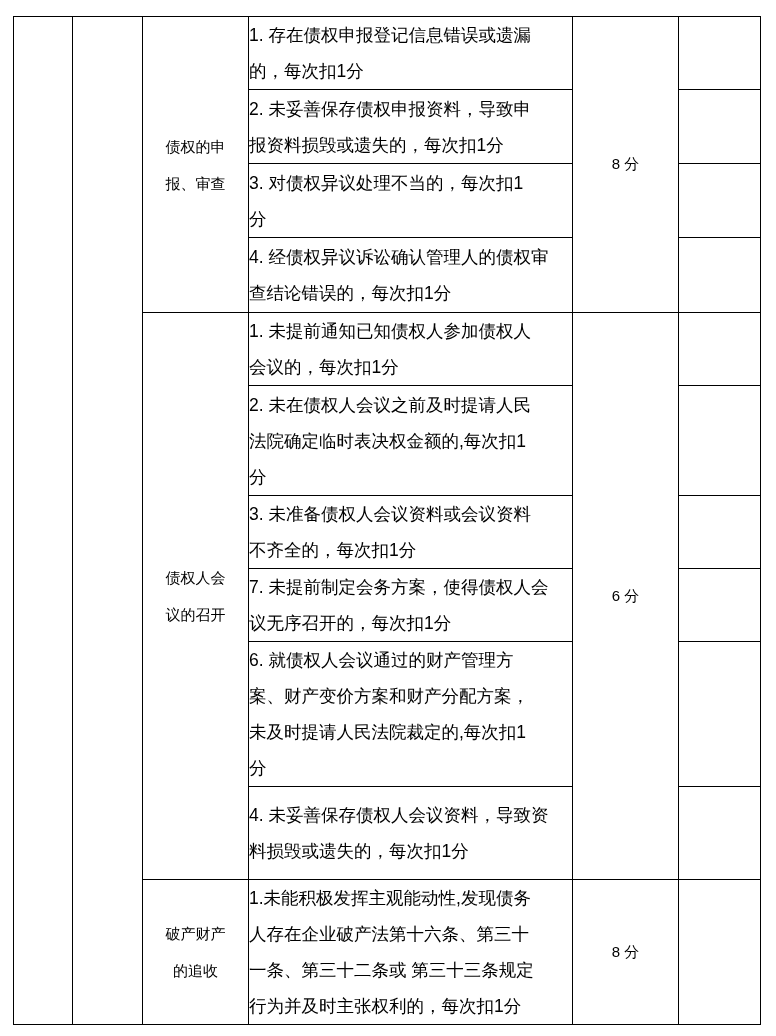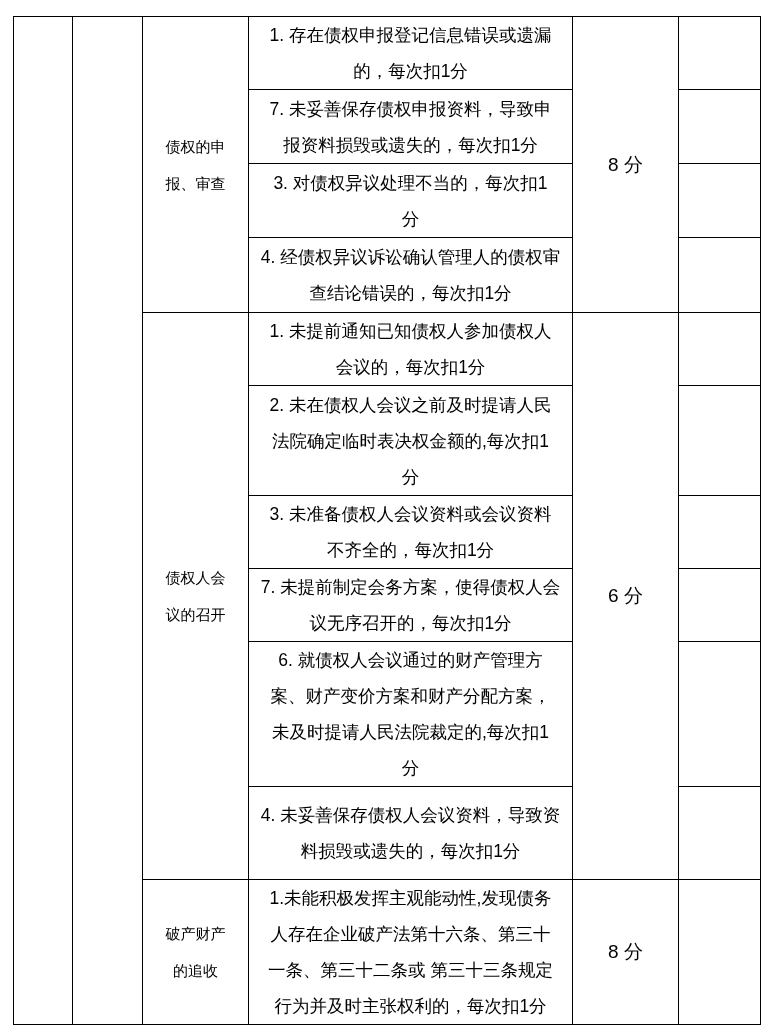--- a/index.html
+++ b/index.html
@@ -21,42 +21,41 @@
     border-collapse: collapse;
     table-layout: fixed;
     width: 747px;
   }
   table.score-table td {
     border: 1px solid #000000;
     padding: 0;
     color: #000000;
     font-family: "Liberation Sans", sans-serif;
     overflow: hidden;
-    text-align: center;
   }
   td.blank-col {
     background: #ffffff;
   }
   td.cat-cell {
     font-size: 15px;
     line-height: 37px;
     text-align: center;
     vertical-align: middle;
     white-space: pre-line;
   }
   td.item-cell {
     font-size: 17.5px;
     line-height: 36px;
     padding: 0 9px;
     text-align: left;
     vertical-align: middle;
     white-space: pre;
   }
   td.score-cell {
-    font-size: 19px;
+    font-size: 15px;
     text-align: center;
     vertical-align: middle;
     white-space: pre;
   }
   td.entry-cell {
     background: #ffffff;
   }
   tr.h73  { height: 73px; }
   tr.h74  { height: 74px; }
   tr.h75  { height: 75px; }
@@ -86,21 +85,21 @@
         <td class="blank-col" rowspan="11"></td>
         <td class="blank-col" rowspan="11"></td>
         <td class="cat-cell" rowspan="4">债权的申
 报、审查</td>
         <td class="item-cell">1. 存在债权申报登记信息错误或遗漏
 的，每次扣1分</td>
         <td class="score-cell" rowspan="4">8 分</td>
         <td class="entry-cell"></td>
       </tr>
       <tr class="h74">
-        <td class="item-cell">7. 未妥善保存债权申报资料，导致申
+        <td class="item-cell">2. 未妥善保存债权申报资料，导致申
 报资料损毁或遗失的，每次扣1分</td>
         <td class="entry-cell"></td>
       </tr>
       <tr class="h74">
         <td class="item-cell">3. 对债权异议处理不当的，每次扣1
 分</td>
         <td class="entry-cell"></td>
       </tr>
       <tr class="h75">
         <td class="item-cell">4. 经债权异议诉讼确认管理人的债权审

